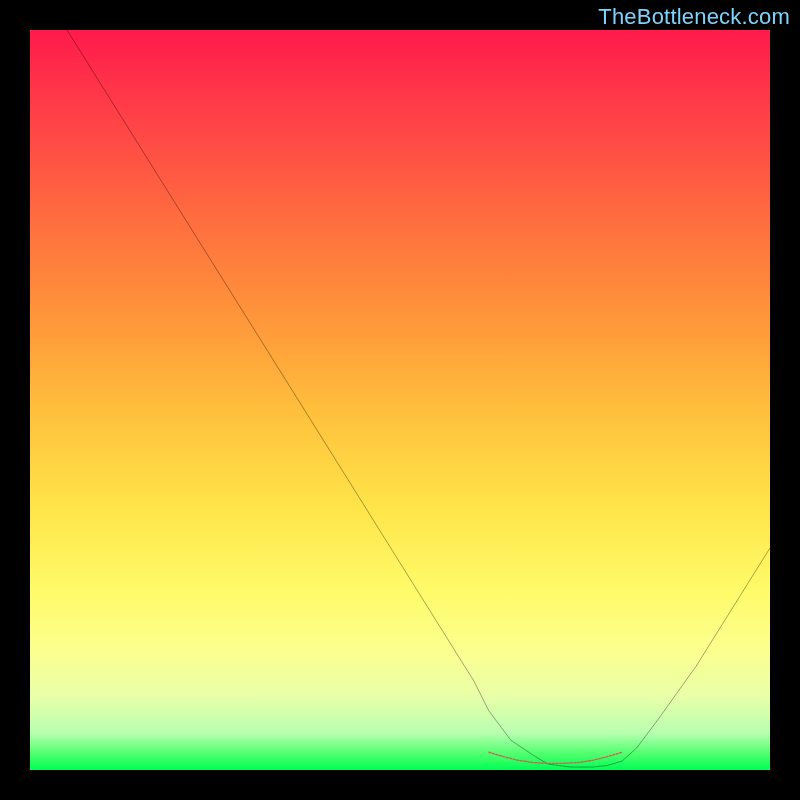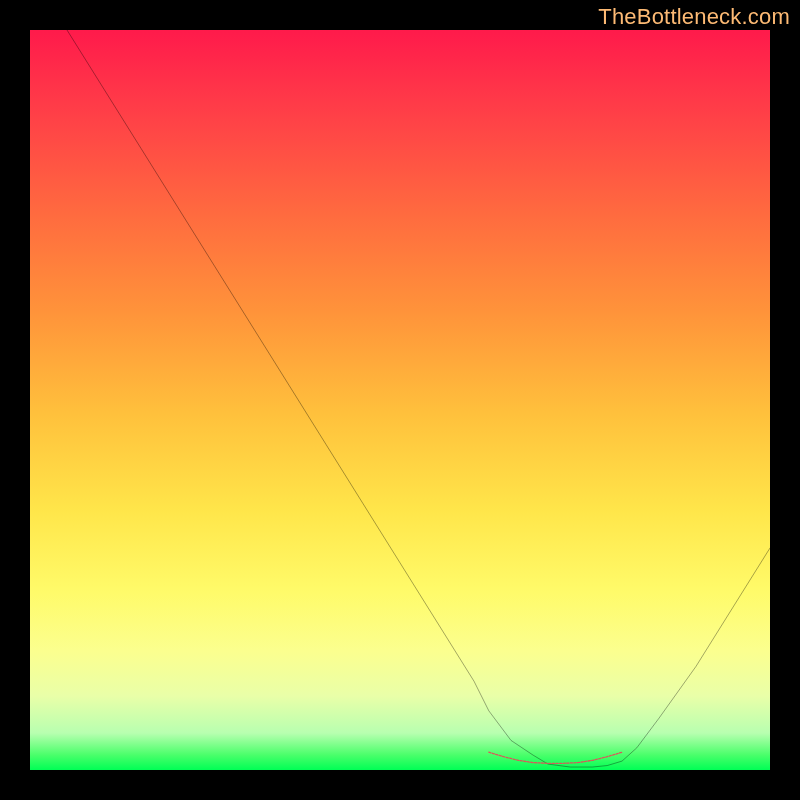--- a/index.html
+++ b/index.html
@@ -14,21 +14,21 @@
   .frame {
     position: relative;
     width: 800px;
     height: 800px;
     background: #000;
   }
   .watermark {
     position: absolute;
     top: 4px;
     right: 10px;
-    color: #fdba74;
+    color: #7dd3fc;
     font-size: 22px;
     font-weight: 500;
     letter-spacing: 0.2px;
     z-index: 10;
   }
   .plot-area {
     position: absolute;
     left: 30px;
     top: 30px;
     width: 740px;

